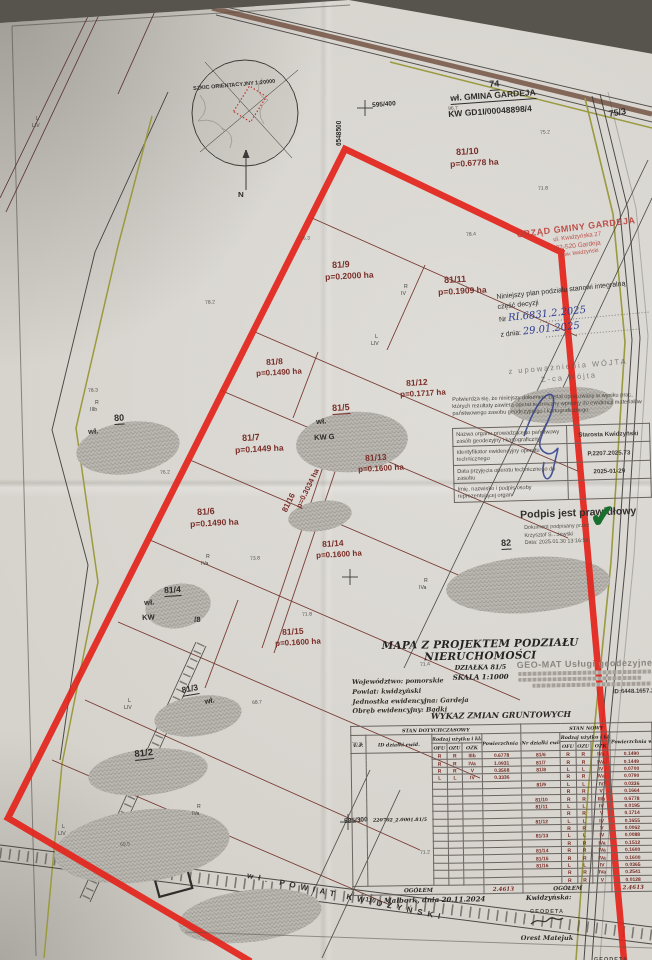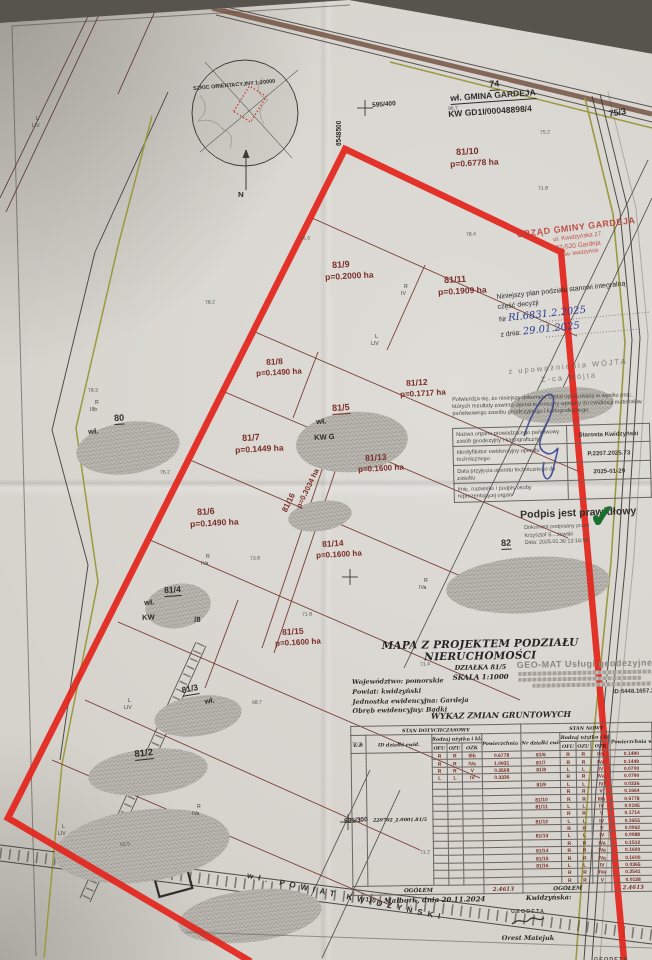--- a/index.html
+++ b/index.html
@@ -56,21 +56,21 @@
   #wykaz th,#wykaz td{border:0.5px solid #6b6561;overflow:hidden;white-space:nowrap;}
   #wykaz th{font-family:"DejaVu Serif",serif;font-style:italic;font-weight:bold;font-size:4.8px;color:#2b2825;padding:1px 0;}
   #wykaz td{font-size:5px;color:#7b2f28;font-weight:bold;text-align:center;height:6.4px;padding:0;}
   #wykaz td.idc{font-size:4.8px;color:#2b2825;font-style:italic;font-family:"DejaVu Serif",serif;}
   #wykaz .tot td{font-family:"DejaVu Serif",serif;font-style:italic;height:8px;font-size:5.6px;}
   #wykaz .tot .tl{color:#2b2825;}
   
   #place-date{left:384px;top:896px;font-size:7px;color:#2b2825;transform:rotate(-1deg);}
   #prepared{left:526px;top:894px;font-size:6.5px;color:#2b2825;transform:rotate(-1deg);}
   .gstamp{position:absolute;text-align:center;color:#55514b;}
-  #gstamp1{left:497px;top:908px;width:62px;}
+  #gstamp1{left:516px;top:908px;width:62px;}
   #gstamp2{left:572px;top:956px;width:78px;}
   .gstamp .gt{font-size:5.5px;font-weight:bold;letter-spacing:1px;color:#4a463f;}
   .gstamp .nm{font-size:6.5px;color:#33302b;margin-top:2px;}
   .gstamp .lic{font-size:5.5px;color:#33302b;}
   .inner-cols{display:flex;gap:2px;justify-content:center;font-size:4.2px;color:#6b6660;line-height:1.2;}
 </style>
 </head>
 <body>
 
 <div id="stage">

